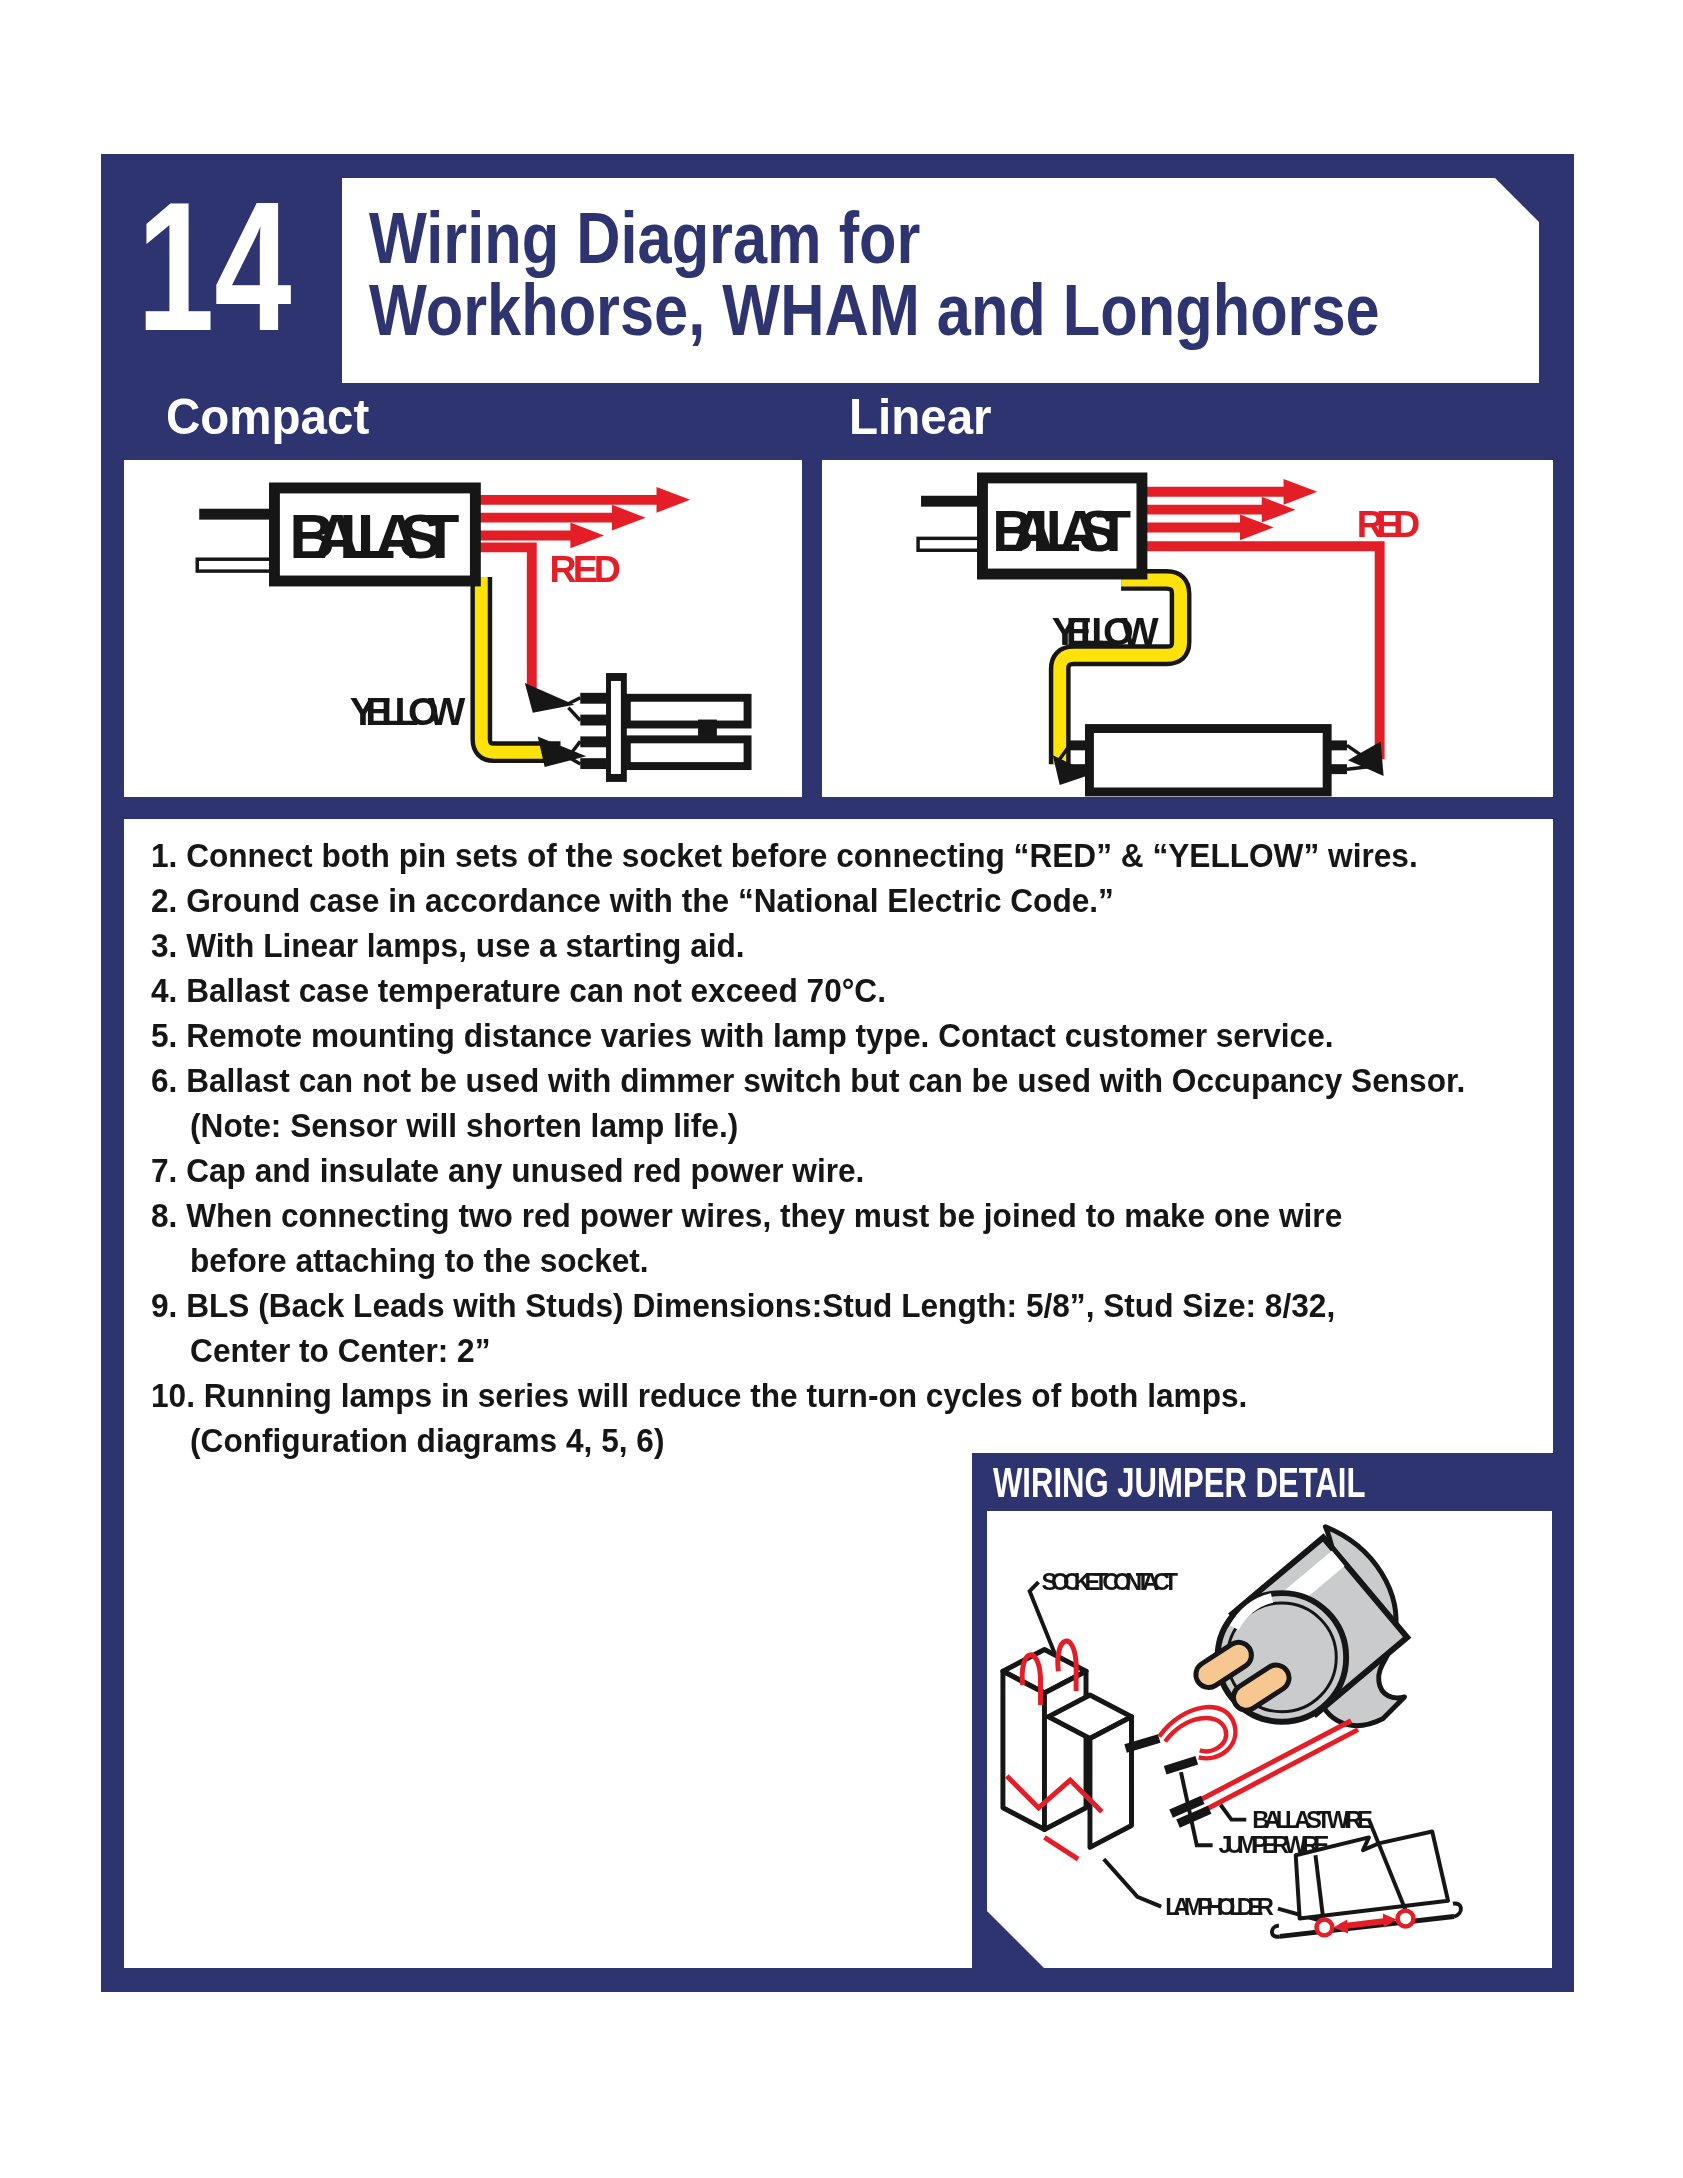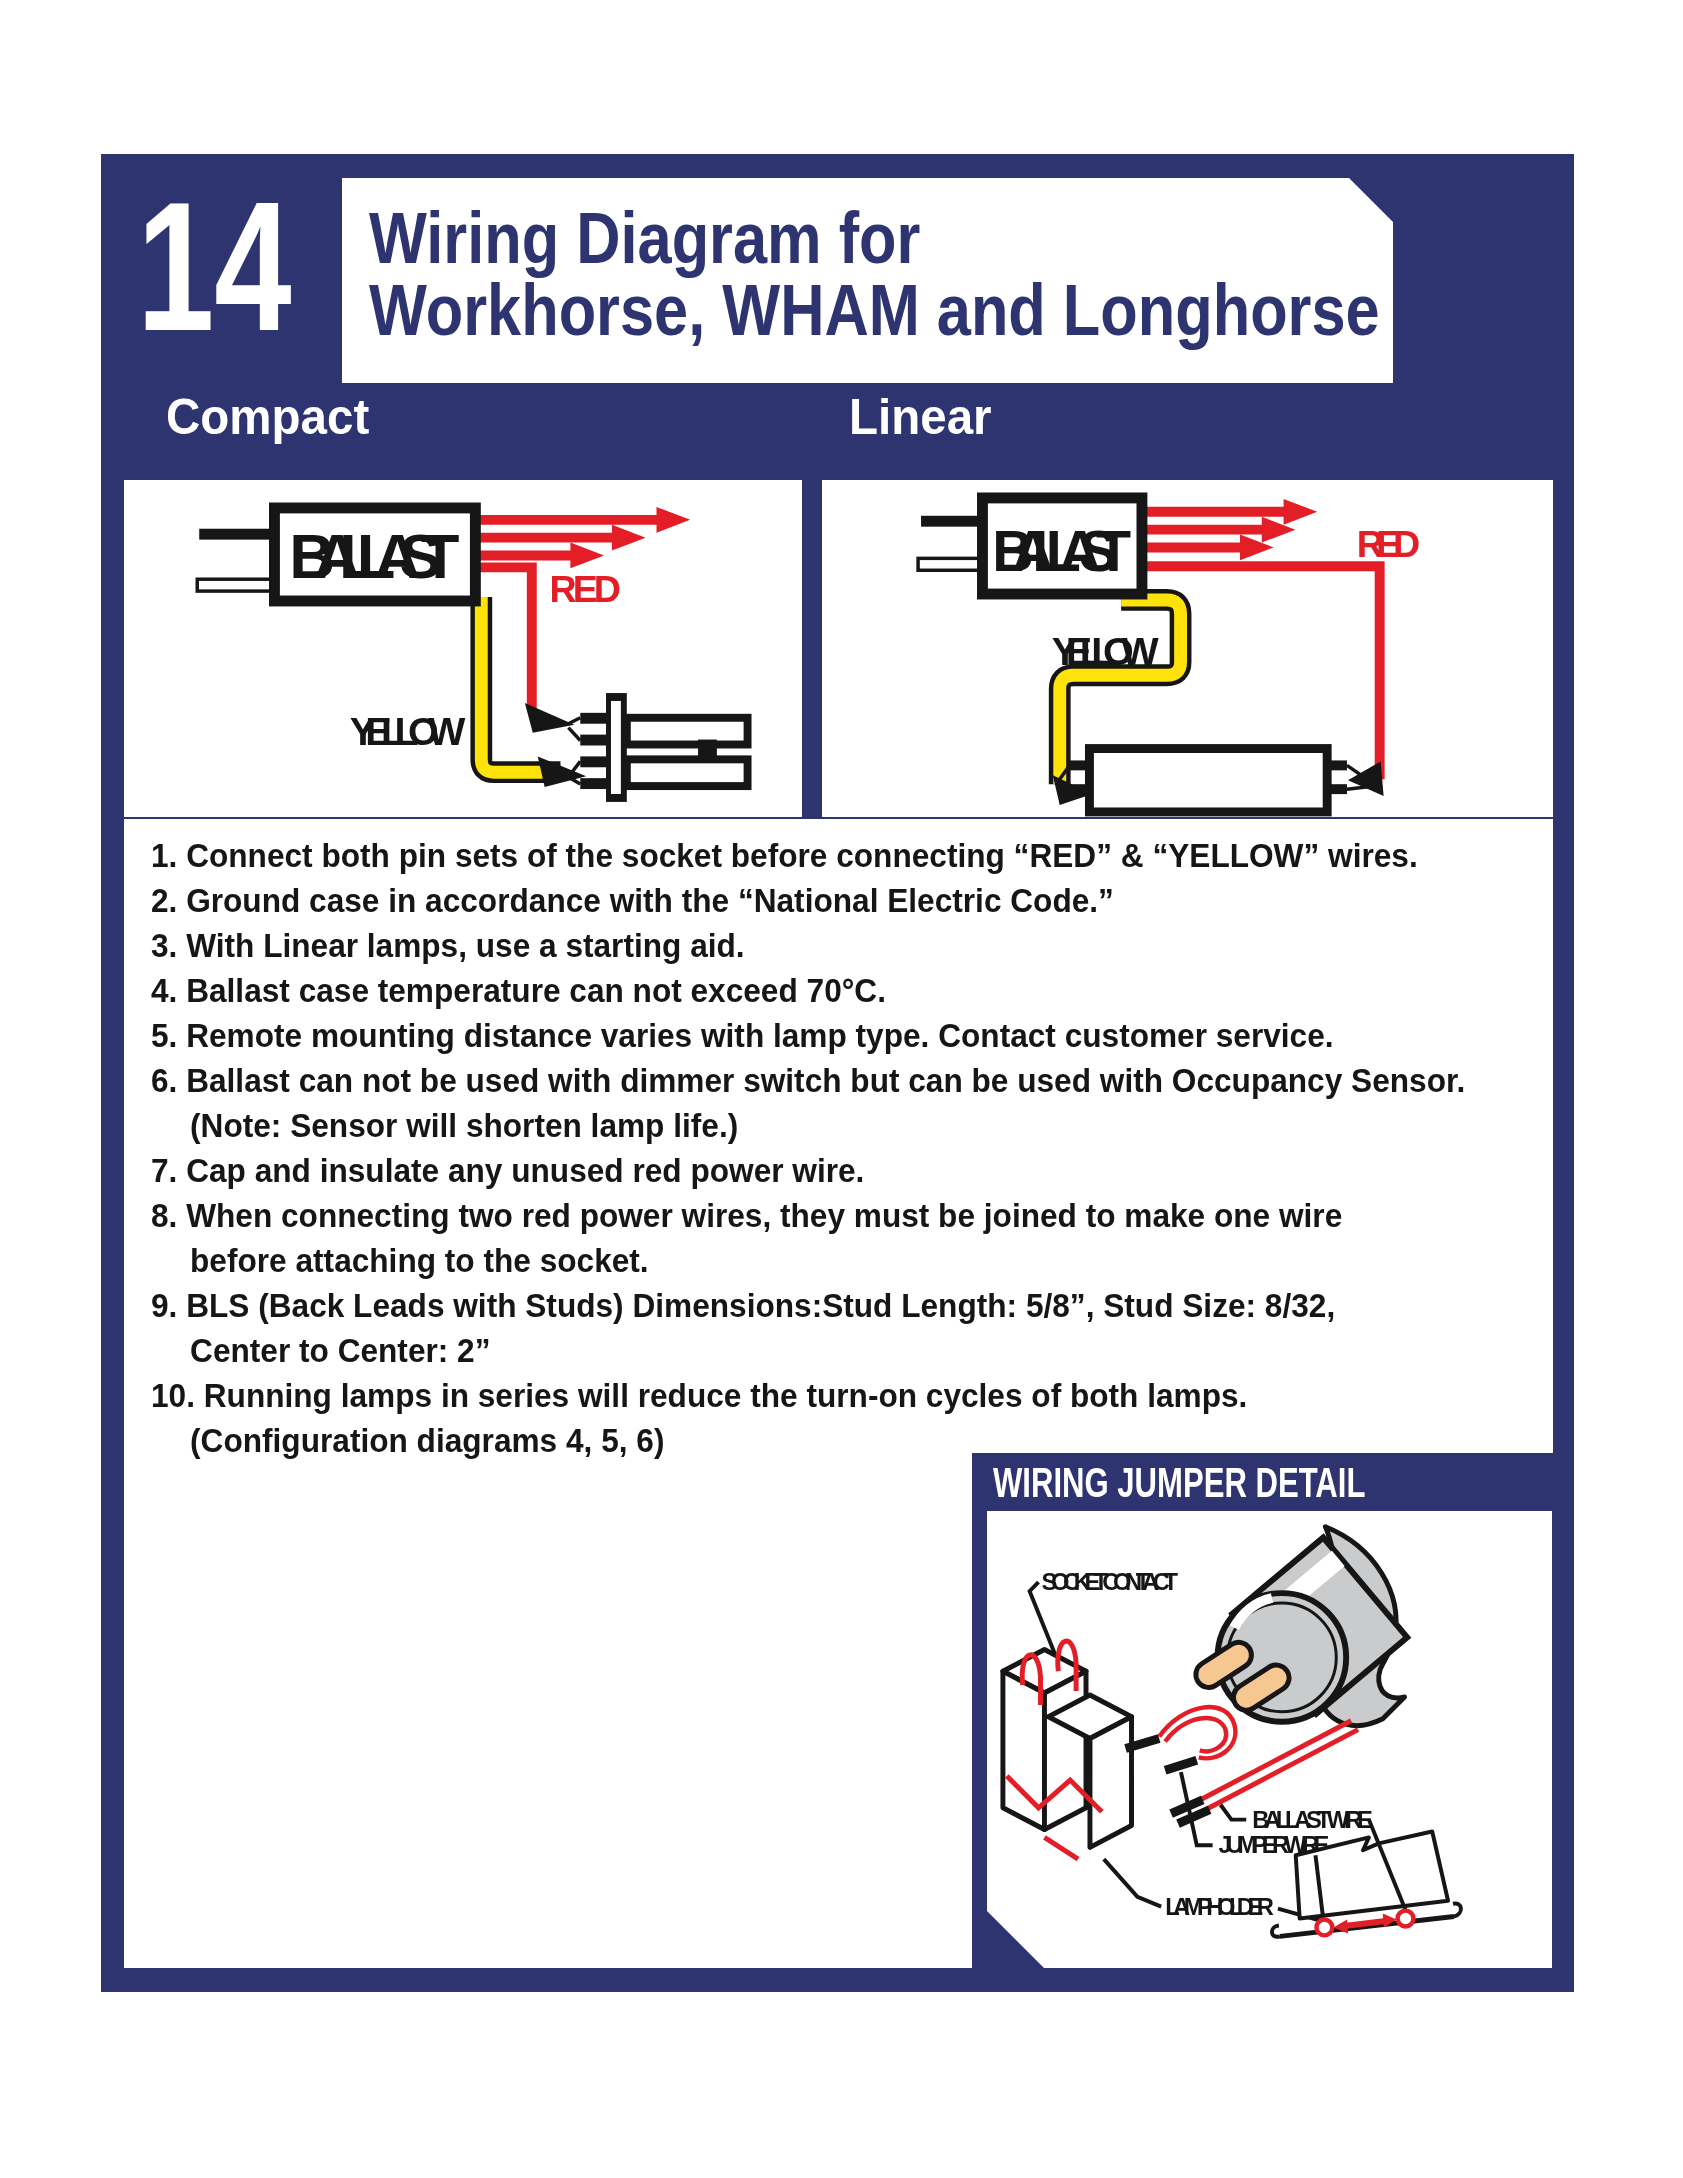--- a/index.html
+++ b/index.html
@@ -7,31 +7,31 @@
     --gray:#c9cbcd; --tan:#f6c791;
   }
   html,body{margin:0;padding:0;background:#fff;}
   .page{position:relative;width:1683px;height:2178px;background:#fff;
         font-family:"Liberation Sans",sans-serif;overflow:hidden;padding-left:24px;}
   .frame{position:absolute;left:101px;top:154px;width:1473px;height:1838px;background:var(--navy);}
 
   
   .page-number{position:absolute;left:36px;top:26px;color:#fff;font-weight:bold;
       font-size:183px;line-height:173px;transform:scaleX(.76);transform-origin:left top;}
-  .title-band{position:absolute;left:241px;top:24px;width:1051px;height:205px;background:#fff;
+  .title-band{position:absolute;left:241px;top:24px;width:1197px;height:205px;background:#fff;
       clip-path:polygon(0 0,calc(100% - 44px) 0,100% 44px,100% 100%,0 100%);}
   .title{position:absolute;left:27px;top:24px;color:var(--navy);font-weight:bold;
       font-size:73px;line-height:72px;transform:scaleX(.84);transform-origin:left top;white-space:nowrap;}
 
   .panel-label{position:absolute;top:238px;color:#fff;font-weight:bold;font-size:50px;line-height:50px;
       transform:scaleX(.95);transform-origin:left top;}
   .compact-label{left:65px;}
   .linear-label{left:748px;}
 
-  .panel{position:absolute;top:306px;height:337px;background:#fff;margin-top:20px;}
+  .panel{position:absolute;top:306px;height:337px;background:#fff;}
   .compact-panel{left:23px;width:678px;}
   .linear-panel{left:721px;width:731px;}
   .panel svg{position:absolute;left:0;top:0;width:100%;height:100%;}
 
   
   .notes-area{position:absolute;left:23px;top:665px;width:1429px;height:1149px;background:#fff;}
   .notes{position:absolute;left:27px;top:14px;width:1376px;color:var(--ink);font-weight:bold;
       font-size:34px;line-height:45px;transform:scaleX(.93);transform-origin:left top;}
   .note div{white-space:nowrap;}
   .note .cont{padding-left:42px;}

